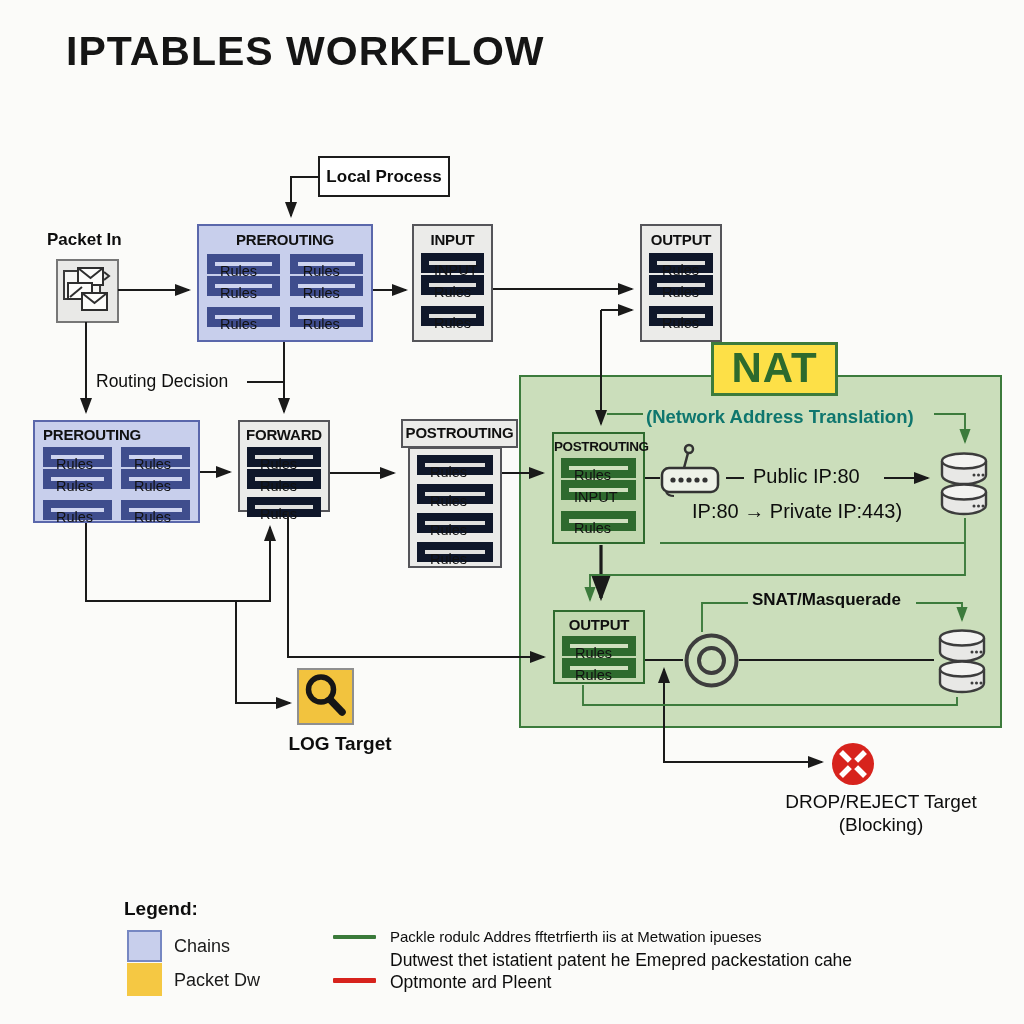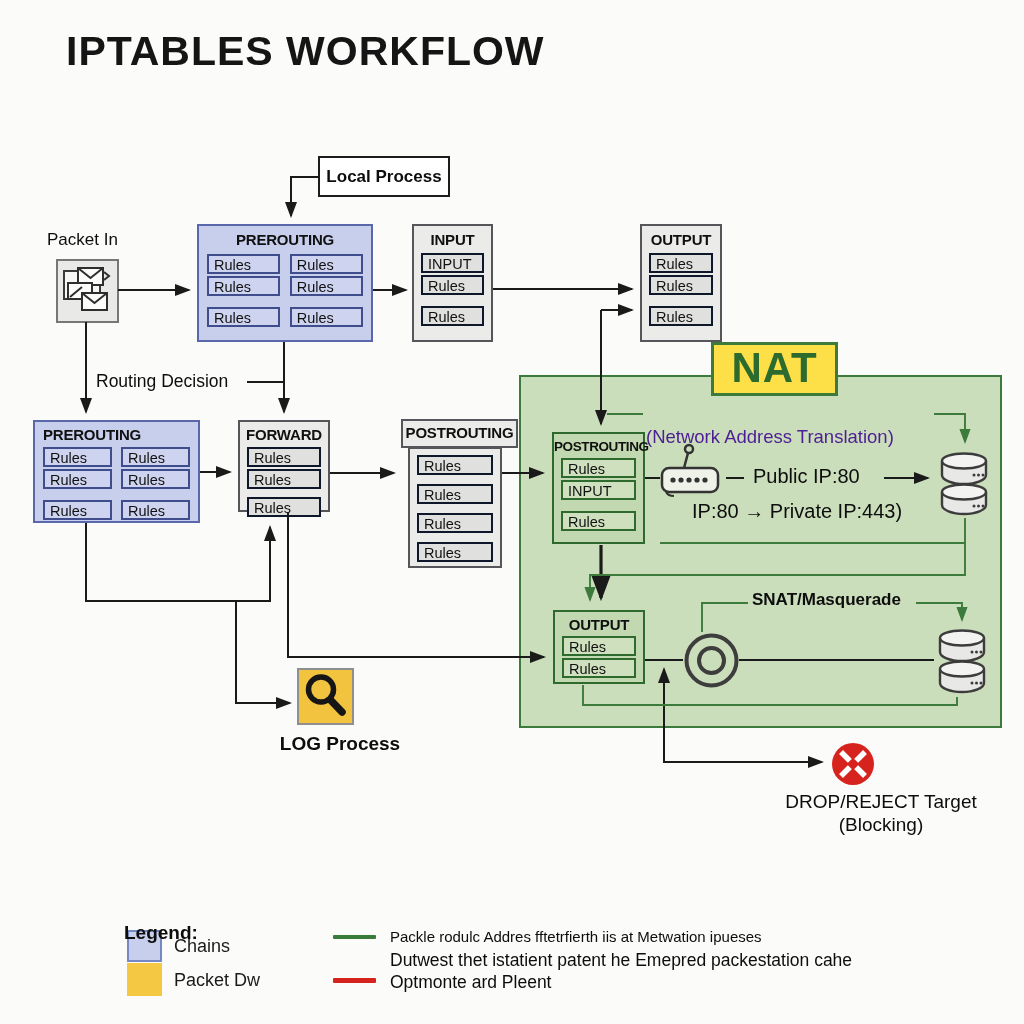--- a/index.html
+++ b/index.html
@@ -1,57 +1,57 @@
 <!DOCTYPE html>
 <html><head>
 <meta charset="utf-8">
 <style>
   html,body{margin:0;padding:0;}
   body{
     width:1024px;height:1024px;position:relative;overflow:hidden;
     background:#fbfbf9;font-family:"Liberation Sans",sans-serif;color:#0d0d0d;
   }
   .txt{position:absolute;white-space:nowrap;z-index:4;}
-  .b{font-weight:normal;text-align:center;}
+  .b{font-weight:bold;text-align:center;}
 
   .page-title{left:66px;top:28px;font-size:41px;font-weight:bold;letter-spacing:1px;color:#151515;}
 
   .node{position:absolute;box-sizing:border-box;z-index:3;}
   .local-process{left:318px;top:156px;width:132px;height:41px;background:#ffffff;border:2.5px solid #1c1c1c;
     font-size:17px;font-weight:bold;display:flex;align-items:center;justify-content:center;}
 
   .chain{position:absolute;box-sizing:border-box;z-index:3;border:2px solid #55555a;background:#ebebe9;}
   .chain.blue{background:#c8cfec;border-color:#5a67ab;}
   .chain.green{background:#c2d8b0;border-color:#2e6a2e;}
   .chain-title{font-weight:bold;font-size:15px;text-align:center;margin-top:5px;color:#101010;letter-spacing:-0.2px;}
   .chain-title.small{font-size:13.5px;letter-spacing:-0.4px;}
   .cols{display:flex;justify-content:space-between;padding:4px 8px 0 8px;}
   .col{display:flex;flex-direction:column;flex:0 0 47%;}
   .one-col{display:flex;flex-direction:column;padding:3px 7px 0 7px;}
-  .rule{border:2px solid #0f172a;background:#e0e0de;font-size:14.5px;line-height:16px;height:20px;
+  .rule{border:8px solid #0f172a;background:#e0e0de;font-size:14.5px;line-height:16px;height:20px;
     padding:1px 5px 0 5px;margin-top:2px;color:#111;box-sizing:border-box;}
   .blue .rule{background:#ced4ef;border-color:#3f4d8d;}
   .green .rule{background:#cfe0bf;border-color:#2e6a2e;}
   .rule.gap{margin-top:11px;}
   .post-mid .rule{margin-top:9px;}
 
   .nat-region{left:519px;top:375px;width:483px;height:353px;background:#cbdebb;border:2.5px solid #3c7b3c;z-index:1;position:absolute;box-sizing:border-box;}
   .nat-badge{left:711px;top:342px;width:127px;height:54px;background:#fde047;border:3px solid #3c7b3c;z-index:2;position:absolute;box-sizing:border-box;
     color:#2d6a2d;font-size:42px;font-weight:bold;text-align:center;line-height:46px;letter-spacing:1px;}
-  .nat-subtitle{left:646px;top:426px;font-size:18.5px;font-weight:normal;color:#4c1d95;}
+  .nat-subtitle{left:646px;top:406px;font-size:18.5px;font-weight:bold;color:#0f766e;}
   .pubip{left:753px;top:465px;font-size:20px;}
   .mapping{left:692px;top:500px;font-size:20px;}
   .snat{left:752px;top:590px;font-size:17px;font-weight:bold;}
 
   .log-box{left:297px;top:668px;width:57px;height:57px;background:#f2c33e;border:2px solid #8f8f8f;z-index:3;position:absolute;box-sizing:border-box;}
   .log-label{left:270px;top:733px;width:140px;font-size:19px;font-weight:bold;text-align:center;}
   .drop-label{left:781px;top:791px;width:200px;font-size:19px;text-align:center;}
   .drop-sub{left:781px;top:814px;width:200px;font-size:19px;text-align:center;}
 
-  .legend-title{left:124px;top:898px;font-size:19px;font-weight:bold;margin-top:24px;}
+  .legend-title{left:124px;top:898px;font-size:19px;font-weight:bold;}
   .sw{position:absolute;z-index:3;box-sizing:border-box;}
   .sw-blue{left:127px;top:930px;width:35px;height:32px;background:#c8cfec;border:2px solid #7687c2;}
   .sw-yellow{left:127px;top:963px;width:35px;height:33px;background:#f5c843;}
   .lg-txt{font-size:18px;color:#1a1a1a;}
   .sw-line{position:absolute;z-index:3;border-radius:1px;}
   .sw-green{left:333px;top:935px;width:43px;height:4px;background:#3a7a3a;}
   .sw-red{left:333px;top:978px;width:43px;height:5px;background:#d7231d;}
 
   svg.overlay{position:absolute;left:0;top:0;z-index:5;pointer-events:none;}
   .icon-abs{position:absolute;z-index:4;}
@@ -237,21 +237,21 @@
 <svg class="icon-abs" style="left:683px;top:632px;" width="57" height="57" viewBox="0 0 57 57">
   <circle cx="28.5" cy="28.5" r="25" fill="none" stroke="#3d3d3d" stroke-width="4"></circle>
   <circle cx="28.5" cy="28.5" r="12.5" fill="none" stroke="#3d3d3d" stroke-width="4"></circle>
 </svg>
 
 <div class="log-box"></div>
 <svg class="icon-abs" style="left:297px;top:668px;" width="57" height="57" viewBox="0 0 57 57">
   <circle cx="24" cy="21.5" r="12.5" fill="none" stroke="#161616" stroke-width="5.5"></circle>
   <line x1="33.5" y1="32" x2="45" y2="44" stroke="#161616" stroke-width="7.5" stroke-linecap="round"></line>
 </svg>
-<div class="txt log-label">LOG Process</div>
+<div class="txt log-label">LOG Target</div>
 
 <svg class="icon-abs" style="left:830px;top:741px;" width="46" height="46" viewBox="0 0 46 46">
   <circle cx="23" cy="23" r="21" fill="#d7231d"></circle>
   <line x1="11" y1="11" x2="35" y2="35" stroke="#ffffff" stroke-width="5.5"></line>
   <line x1="35" y1="11" x2="11" y2="35" stroke="#ffffff" stroke-width="5.5"></line>
   <rect x="18.5" y="18.5" width="9" height="9" fill="#d7231d" transform="rotate(45 23 23)"></rect>
 </svg>
 <div class="txt drop-label">DROP/REJECT Target</div>
 <div class="txt drop-sub">(Blocking)</div>
 

